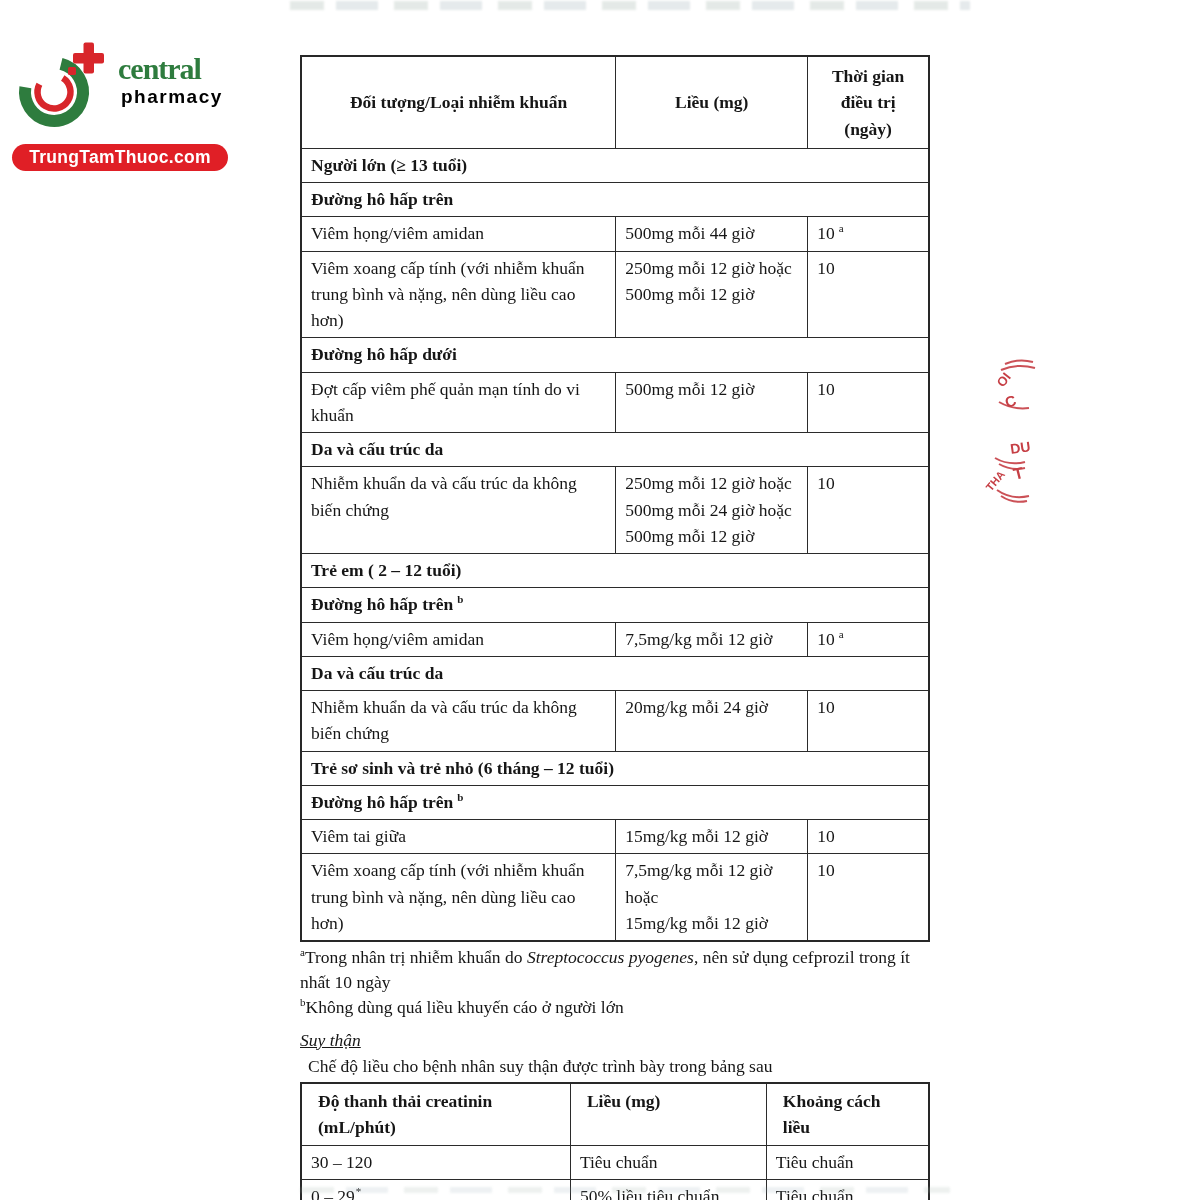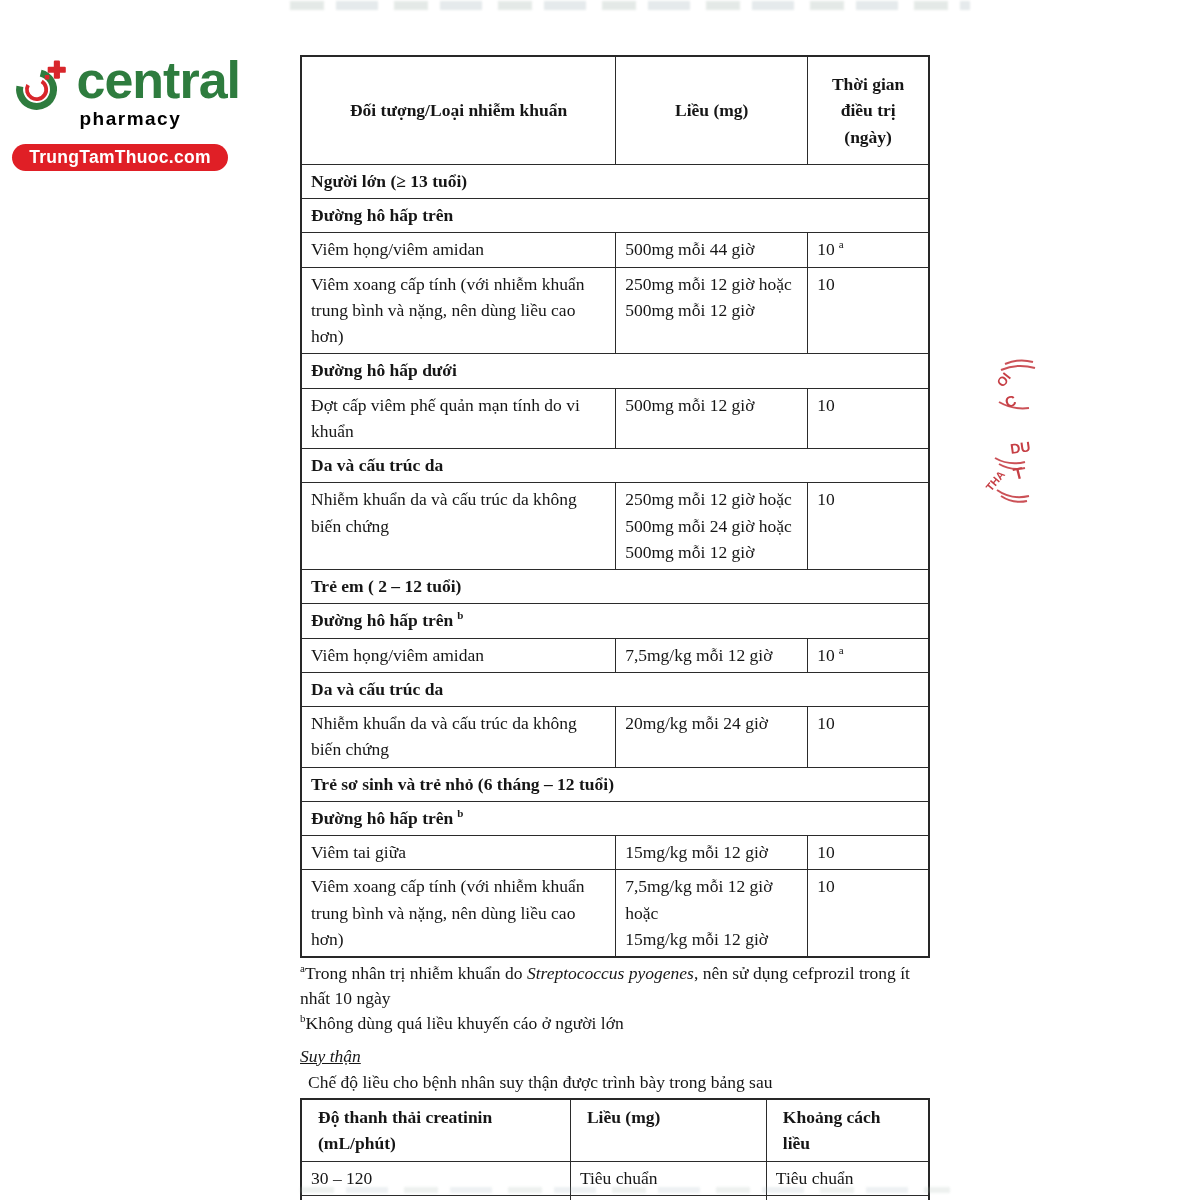--- a/index.html
+++ b/index.html
@@ -16,35 +16,35 @@
       rgba(168,184,176,.55) 0 34px, rgba(255,255,255,0) 34px 46px,
       rgba(150,170,180,.45) 46px 88px, rgba(255,255,255,0) 88px 104px);
   }
   .crop-strip.top { left:290px; top:1px; width:680px; }
   .crop-strip.bottom { left:300px; top:1187px; width:650px; height:6px; opacity:.35; }
 
   
   .logo { position:absolute; left:12px; top:36px; width:228px; font-family:"Liberation Sans", sans-serif; }
   .logo-top { display:flex; align-items:flex-start; }
   .logo-text { margin-left:6px; margin-top:18px; }
-  .brand-name { font-size:52px; font-weight:bold; color:#2e7c3e; letter-spacing:-1px; line-height:1; }
+  .brand-name { font-size:30px; font-weight:bold; color:#2e7c3e; letter-spacing:-1px; line-height:1;font-family:Liberation Serif, serif; }
   .brand-sub  { font-size:19px; color:#000000; letter-spacing:1.5px; margin-top:2px; margin-left:3px; font-weight:bold; }
   .brand-badge {
     margin-top:8px; width:216px; height:27px; background:#e01f26; border-radius:14px;
     color:#ffffff; font-weight:bold; font-size:17.5px; text-align:center; line-height:27px;
     letter-spacing:.3px;
   }
 
   
   .content { position:absolute; left:300px; top:55px; width:630px; font-size:17.5px; line-height:1.42; }
 
   table { border-collapse:collapse; width:100%; }
   .dosing-table, .renal-table { border:2px solid #282828; }
   td, th { border:1.8px solid #2b2b2b; padding:3px 9px 4px 9px; vertical-align:top; text-align:left; font-size:17.5px; line-height:1.5; }
-  .dosing-table th { text-align:center; font-weight:bold; vertical-align:middle; padding:14px 8px; }
+  .dosing-table th { text-align:center; font-weight:bold; vertical-align:middle; padding:6px 8px; }
   .dosing-table col.c1 { width:50.1%; }
   .dosing-table col.c2 { width:30.6%; }
   .dosing-table col.c3 { width:19.3%; }
   tr.sec td { font-weight:bold; }
   td.dose { white-space:pre-line; }
   sup { font-size:11px; vertical-align:super; line-height:0; }
   td sup { margin-left:4px; }
 
   .fnotes { margin-top:3px; }
   .fnote { margin:0; }

